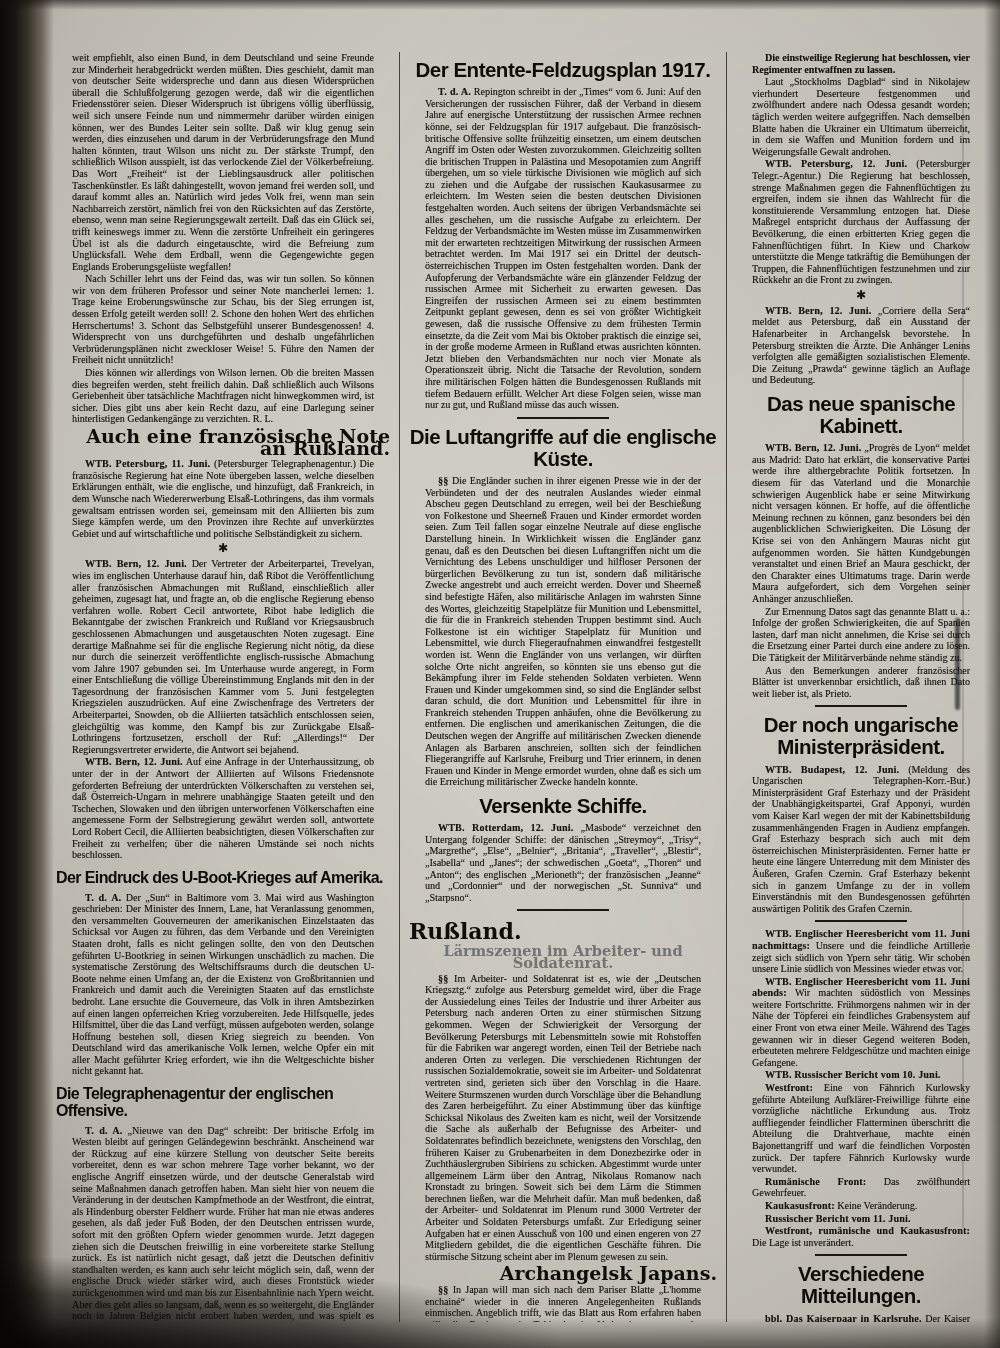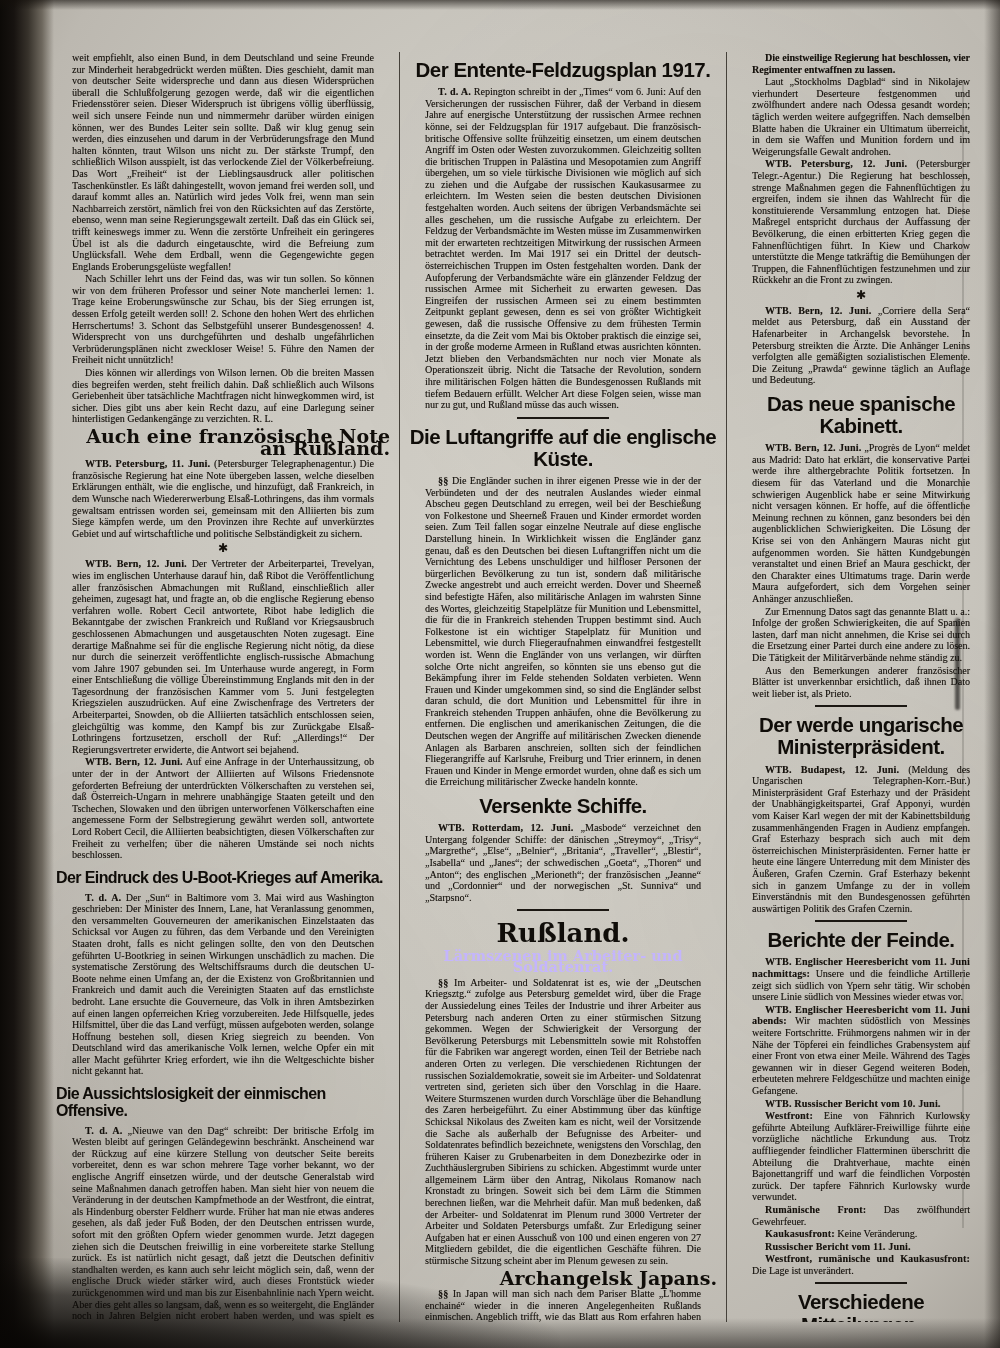--- a/index.html
+++ b/index.html
@@ -35,24 +35,24 @@
   .col-left{width:334px;padding-right:9px;}
   .col-center{width:308px;padding:0 9px;border-left:1px solid #45413a;}
   .col-right{flex:1;padding-left:9px;border-left:1px solid #45413a;}
 
   .b-para{text-indent:13px;margin:0 16px 1px;font-family:Liberation Serif, serif;}
   .b-para b{letter-spacing:.2px;}
   .noindent{text-indent:0;}
   .strong{font-weight:bold;text-indent:13px;}
   .b-hl{font-family:Liberation Sans, sans-serif;font-weight:bold;text-align:center;
     font-size:20.5px;line-height:1.08;margin:7px 0 5px;letter-spacing:-.5px;color:#100d09;text-shadow:none;}
-  .b-hbig{font-family:"DejaVu Serif",serif;font-weight:bold;text-align:center;
-    font-size:26px;line-height:1.05;margin:9px 0 2px;color:#100d09;text-shadow:none;}
+  .b-hbig{font-family:"DejaVu Serif",serif;font-weight:bold;text-align:left;
+    font-size:22px;line-height:1.05;margin:9px 0 2px;color:#100d09;text-shadow:none;}
   .b-hsub{font-family:"DejaVu Serif",serif;font-weight:bold;text-align:center;
-    font-size:14.5px;margin:2px 0 4px;color:#c4b5fd;text-shadow:none;}
+    font-size:14.5px;margin:2px 0 4px;color:#737373;text-shadow:none;}
   .b-hm{font-family:"DejaVu Serif",serif;font-weight:bold;text-align:right;
     font-size:19px;margin:6px 0 4px;color:#100d09;text-shadow:none;}
   .b-hsans{font-family:"Liberation Sans",sans-serif;font-weight:bold;text-align:left;
     font-size:16px;line-height:1.05;margin:9px 0 5px;letter-spacing:-.6px;color:#0f0c08;text-shadow:none;}
   .b-star{text-align:center;font-size:12px;line-height:13px;margin:3px 0;text-indent:0;}
   .b-rule{width:92px;border-top:2px solid #1b1712;margin:6px auto;}
 </style>
 </head>
 <body>
 
@@ -64,21 +64,21 @@
         <div class="b-para noindent"><span>weit empfiehlt, also einen Bund, in dem Deutschland und seine Freunde zur Minderheit herabgedrückt werden müßten. Dies geschieht, damit man von deutscher Seite widerspreche und dann aus diesen Widersprüchen überall die Schlußfolgerung gezogen werde, daß wir die eigentlichen Friedensstörer seien. Dieser Widerspruch ist übrigens völlig überflüssig, weil sich unsere Feinde nun und nimmermehr darüber würden einigen können, wer des Bundes Leiter sein sollte. Daß wir klug genug sein werden, dies einzusehen und darum in der Verbrüderungsfrage den Mund halten könnten, traut Wilson uns nicht zu. Der stärkste Trumpf, den schließlich Wilson ausspielt, ist das verlockende Ziel der Völkerbefreiung. Das Wort „Freiheit“ ist der Lieblingsausdruck aller politischen Taschenkünstler. Es läßt dahingestellt, wovon jemand frei werden soll, und darauf kommt alles an. Natürlich wird jedes Volk frei, wenn man sein Nachbarreich zerstört, nämlich frei von den Rücksichten auf das Zerstörte, ebenso, wenn man seine Regierungsgewalt zerteilt. Daß das ein Glück sei, trifft keineswegs immer zu. Wenn die zerstörte Unfreiheit ein geringeres Übel ist als die dadurch eingetauschte, wird die Befreiung zum Unglücksfall. Wehe dem Erdball, wenn die Gegengewichte gegen Englands Eroberungsgelüste wegfallen!</span></div>
         <div class="b-para"><span>Nach Schiller lehrt uns der Feind das, was wir tun sollen. So können wir von dem früheren Professor und seiner Note mancherlei lernen: 1. Trage keine Eroberungswünsche zur Schau, bis der Sieg errungen ist, dessen Erfolg geteilt werden soll! 2. Schone den hohen Wert des ehrlichen Herrschertums! 3. Schont das Selbstgefühl unserer Bundesgenossen! 4. Widersprecht von uns durchgeführten und deshalb ungefährlichen Verbrüderungsplänen nicht zweckloser Weise! 5. Führe den Namen der Freiheit nicht unnützlich!</span></div>
         <div class="b-para"><span>Dies können wir allerdings von Wilson lernen. Ob die breiten Massen dies begreifen werden, steht freilich dahin. Daß schließlich auch Wilsons Geriebenheit über tatsächliche Machtfragen nicht hinwegkommen wird, ist sicher. Dies gibt uns aber kein Recht dazu, auf eine Darlegung seiner hinterlistigen Gedankengänge zu verzichten.   R. L.</span></div>
         <div class="b-hm"><span>Auch eine französische Note an Rußland.</span></div>
         <div class="b-para"><b>WTB. Petersburg, 11. Juni.</b><span> (Petersburger Telegraphenagentur.) Die französische Regierung hat eine Note übergeben lassen, welche dieselben Erklärungen enthält, wie die englische, und hinzufügt, daß Frankreich, in dem Wunsche nach Wiedererwerbung Elsaß-Lothringens, das ihm vormals gewaltsam entrissen worden sei, gemeinsam mit den Alliierten bis zum Siege kämpfen werde, um den Provinzen ihre Rechte auf unverkürztes Gebiet und auf wirtschaftliche und politische Selbständigkeit zu sichern.</span></div>
         <div class="b-star">✱</div>
         <div class="b-para"><b>WTB. Bern, 12. Juni.</b><span> Der Vertreter der Arbeiterpartei, Trevelyan, wies im englischen Unterhause darauf hin, daß Ribot die Veröffentlichung aller französischen Abmachungen mit Rußland, einschließlich aller geheimen, zugesagt hat, und fragte an, ob die englische Regierung ebenso verfahren wolle. Robert Cecil antwortete, Ribot habe lediglich die Bekanntgabe der zwischen Frankreich und Rußland vor Kriegsausbruch geschlossenen Abmachungen und ausgetauschten Noten zugesagt. Eine derartige Maßnahme sei für die englische Regierung nicht nötig, da diese nur durch die seinerzeit veröffentlichte englisch-russische Abmachung vom Jahre 1907 gebunden sei. Im Unterhause wurde angeregt, in Form einer Entschließung die völlige Übereinstimmung Englands mit den in der Tagesordnung der französischen Kammer vom 5. Juni festgelegten Kriegszielen auszudrücken. Auf eine Zwischenfrage des Vertreters der Arbeiterpartei, Snowden, ob die Alliierten tatsächlich entschlossen seien, gleichgültig was komme, den Kampf bis zur Zurückgabe Elsaß-Lothringens fortzusetzen, erscholl der Ruf: „Allerdings!“ Der Regierungsvertreter erwiderte, die Antwort sei bejahend.</span></div>
         <div class="b-para"><b>WTB. Bern, 12. Juni.</b><span> Auf eine Anfrage in der Unterhaussitzung, ob unter der in der Antwort der Alliierten auf Wilsons Friedensnote geforderten Befreiung der unterdrückten Völkerschaften zu verstehen sei, daß Österreich-Ungarn in mehrere unabhängige Staaten geteilt und den Tschechen, Slowaken und den übrigen unterworfenen Völkerschaften eine angemessene Form der Selbstregierung gewährt werden soll, antwortete Lord Robert Cecil, die Alliierten beabsichtigten, diesen Völkerschaften zur Freiheit zu verhelfen; über die näheren Umstände sei noch nichts beschlossen.</span></div>
         <div class="b-hsans"><span>Der Eindruck des U-Boot-Krieges auf Amerika.</span></div>
         <div class="b-para"><b>T. d. A.</b><span> Der „Sun“ in Baltimore vom 3. Mai wird aus Washington geschrieben: Der Minister des Innern, Lane, hat Veranlassung genommen, den versammelten Gouverneuren der amerikanischen Einzelstaaten das Schicksal vor Augen zu führen, das dem Verbande und den Vereinigten Staaten droht, falls es nicht gelingen sollte, den von den Deutschen geführten U-Bootkrieg in seinen Wirkungen unschädlich zu machen. Die systematische Zerstörung des Weltschiffsraums durch die deutschen U-Boote nehme einen Umfang an, der die Existenz von Großbritannien und Frankreich und damit auch die Vereinigten Staaten auf das ernstlichste bedroht. Lane ersuchte die Gouverneure, das Volk in ihren Amtsbezirken auf einen langen opferreichen Krieg vorzubereiten. Jede Hilfsquelle, jedes Hilfsmittel, über die das Land verfügt, müssen aufgeboten werden, solange Hoffnung bestehen soll, diesen Krieg siegreich zu beenden. Von Deutschland wird das amerikanische Volk lernen, welche Opfer ein mit aller Macht geführter Krieg erfordert, wie ihn die Weltgeschichte bisher nicht gekannt hat.</span></div>
-        <div class="b-hsans"><span>Die Aussichtslosigkeit der einmischen Offensive.</span></div>
+        <div class="b-hsans"><span>Die Telegraphenagentur der englischen Offensive.</span></div>
         <div class="b-para"><b>T. d. A.</b><span> „Nieuwe van den Dag“ schreibt: Der britische Erfolg im Westen bleibt auf geringen Geländegewinn beschränkt. Anscheinend war der Rückzug auf eine kürzere Stellung von deutscher Seite bereits vorbereitet, denn es war schon mehrere Tage vorher bekannt, wo der englische Angriff einsetzen würde, und der deutsche Generalstab wird seine Maßnahmen danach getroffen haben. Man sieht hier von neuem die Veränderung in der deutschen Kampfmethode an der Westfront, die eintrat, als Hindenburg oberster Feldherr wurde. Früher hat man nie etwas anderes gesehen, als daß jeder Fuß Boden, der den Deutschen entrissen wurde, sofort mit den größten Opfern wieder genommen wurde. Jetzt dagegen ziehen sich die Deutschen freiwillig in eine vorbereitete starke Stellung zurück. Es ist natürlich nicht gesagt, daß jetzt die Deutschen definitiv standhalten werden, es kann auch sehr leicht möglich sein, daß, wenn der englische Druck wieder stärker wird, auch dieses Frontstück wieder zurückgenommen wird und man bis zur Eisenbahnlinie nach Ypern weicht. Aber dies geht alles so langsam, daß, wenn es so weitergeht, die Engländer noch in Jahren Belgien nicht erobert haben werden, und was spielt es schließlich bei den Friedensverhandlungen für eine Rolle, ob ein paar belgische Dörfer mehr oder weniger in deutschem Besitz sind?</span></div>
         <div class="b-rule"></div>
       </div>
     <div class="col col-center">
         <div class="b-hl"><span>Der Entente-Feldzugsplan 1917.</span></div>
         <div class="b-para"><b>T. d. A.</b><span> Repington schreibt in der „Times“ vom 6. Juni: Auf den Versicherungen der russischen Führer, daß der Verband in diesem Jahre auf energische Unterstützung der russischen Armee rechnen könne, sei der Feldzugsplan für 1917 aufgebaut. Die französisch-britische Offensive sollte frühzeitig einsetzen, um einem deutschen Angriff im Osten oder Westen zuvorzukommen. Gleichzeitig sollten die britischen Truppen in Palästina und Mesopotamien zum Angriff übergehen, um so viele türkische Divisionen wie möglich auf sich zu ziehen und die Aufgabe der russischen Kaukasusarmee zu erleichtern. Im Westen seien die besten deutschen Divisionen festgehalten worden. Auch seitens der übrigen Verbandsmächte sei alles geschehen, um die russische Aufgabe zu erleichtern. Der Feldzug der Verbandsmächte im Westen müsse im Zusammenwirken mit der erwarteten rechtzeitigen Mitwirkung der russischen Armeen betrachtet werden. Im Mai 1917 sei ein Drittel der deutsch-österreichischen Truppen im Osten festgehalten worden. Dank der Aufopferung der Verbandsmächte wäre ein glänzender Feldzug der russischen Armee mit Sicherheit zu erwarten gewesen. Das Eingreifen der russischen Armeen sei zu einem bestimmten Zeitpunkt geplant gewesen, denn es sei von größter Wichtigkeit gewesen, daß die russische Offensive zu dem frühesten Termin einsetzte, da die Zeit vom Mai bis Oktober praktisch die einzige sei, in der große moderne Armeen in Rußland etwas ausrichten könnten. Jetzt blieben den Verbandsmächten nur noch vier Monate als Operationszeit übrig. Nicht die Tatsache der Revolution, sondern ihre militärischen Folgen hätten die Bundesgenossen Rußlands mit tiefem Bedauern erfüllt. Welcher Art diese Folgen seien, wisse man nur zu gut, und Rußland müsse das auch wissen.</span></div>
         <div class="b-rule"></div>
         <div class="b-hl"><span>Die Luftangriffe auf die englische Küste.</span></div>
         <div class="b-para"><b>§§</b><span> Die Engländer suchen in ihrer eigenen Presse wie in der der Verbündeten und der des neutralen Auslandes wieder einmal Abscheu gegen Deutschland zu erregen, weil bei der Beschießung von Folkestone und Sheerneß Frauen und Kinder ermordet worden seien. Zum Teil fallen sogar einzelne Neutrale auf diese englische Darstellung hinein. In Wirklichkeit wissen die Engländer ganz genau, daß es den Deutschen bei diesen Luftangriffen nicht um die Vernichtung des Lebens unschuldiger und hilfloser Personen der bürgerlichen Bevölkerung zu tun ist, sondern daß militärische Zwecke angestrebt und auch erreicht werden. Dover und Sheerneß sind befestigte Häfen, also militärische Anlagen im wahrsten Sinne des Wortes, gleichzeitig Stapelplätze für Munition und Lebensmittel, die für die in Frankreich stehenden Truppen bestimmt sind. Auch Folkestone ist ein wichtiger Stapelplatz für Munition und Lebensmittel, wie durch Fliegeraufnahmen einwandfrei festgestellt worden ist. Wenn die Engländer von uns verlangen, wir dürften solche Orte nicht angreifen, so könnten sie uns ebenso gut die Bekämpfung ihrer im Felde stehenden Soldaten verbieten. Wenn Frauen und Kinder umgekommen sind, so sind die Engländer selbst daran schuld, die dort Munition und Lebensmittel für ihre in Frankreich stehenden Truppen anhäufen, ohne die Bevölkerung zu entfernen. Die englischen und amerikanischen Zeitungen, die die Deutschen wegen der Angriffe auf militärischen Zwecken dienende Anlagen als Barbaren anschreien, sollten sich der feindlichen Fliegerangriffe auf Karlsruhe, Freiburg und Trier erinnern, in denen Frauen und Kinder in Menge ermordet wurden, ohne daß es sich um die Erreichung militärischer Zwecke handeln konnte.</span></div>
         <div class="b-hl"><span>Versenkte Schiffe.</span></div>
@@ -95,24 +95,23 @@
         <div class="b-para noindent strong"><span>Die einstweilige Regierung hat beschlossen, vier Regimenter entwaffnen zu lassen.</span></div>
         <div class="b-para"><span>Laut „Stockholms Dagblad“ sind in Nikolajew vierhundert Deserteure festgenommen und zwölfhundert andere nach Odessa gesandt worden; täglich werden weitere aufgegriffen. Nach demselben Blatte haben die Ukrainer ein Ultimatum überreicht, in dem sie Waffen und Munition fordern und im Weigerungsfalle Gewalt androhen.</span></div>
         <div class="b-para"><b>WTB. Petersburg, 12. Juni.</b><span> (Petersburger Telegr.-Agentur.) Die Regierung hat beschlossen, strenge Maßnahmen gegen die Fahnenflüchtigen zu ergreifen, indem sie ihnen das Wahlrecht für die konstituierende Versammlung entzogen hat. Diese Maßregel entspricht durchaus der Auffassung der Bevölkerung, die einen erbitterten Krieg gegen die Fahnenflüchtigen führt. In Kiew und Charkow unterstützte die Menge tatkräftig die Bemühungen der Truppen, die Fahnenflüchtigen festzunehmen und zur Rückkehr an die Front zu zwingen.</span></div>
         <div class="b-star">✱</div>
         <div class="b-para"><b>WTB. Bern, 12. Juni.</b><span> „Corriere della Sera“ meldet aus Petersburg, daß ein Ausstand der Hafenarbeiter in Archangelsk bevorstehe. In Petersburg streikten die Ärzte. Die Anhänger Lenins verfolgten alle gemäßigten sozialistischen Elemente. Die Zeitung „Prawda“ gewinne täglich an Auflage und Bedeutung.</span></div>
         <div class="b-hl"><span>Das neue spanische Kabinett.</span></div>
         <div class="b-para"><b>WTB. Bern, 12. Juni.</b><span> „Progrès de Lyon“ meldet aus Madrid: Dato hat erklärt, die konservative Partei werde ihre althergebrachte Politik fortsetzen. In diesem für das Vaterland und die Monarchie schwierigen Augenblick habe er seine Mitwirkung nicht versagen können. Er hoffe, auf die öffentliche Meinung rechnen zu können, ganz besonders bei den augenblicklichen Schwierigkeiten. Die Lösung der Krise sei von den Anhängern Mauras nicht gut aufgenommen worden. Sie hätten Kundgebungen veranstaltet und einen Brief an Maura geschickt, der den Charakter eines Ultimatums trage. Darin werde Maura aufgefordert, sich dem Vorgehen seiner Anhänger anzuschließen.</span></div>
         <div class="b-para"><span>Zur Ernennung Datos sagt das genannte Blatt u. a.: Infolge der großen Schwierigkeiten, die auf Spanien lasten, darf man nicht annehmen, die Krise sei durch die Ersetzung einer Partei durch eine andere zu lösen. Die Tätigkeit der Militärverbände nehme ständig zu.</span></div>
         <div class="b-para"><span>Aus den Bemerkungen anderer französischer Blätter ist unverkennbar ersichtlich, daß ihnen Dato weit lieber ist, als Prieto.</span></div>
         <div class="b-rule"></div>
-        <div class="b-hl"><span>Der werde ungarische Ministerpräsident.</span></div>
+        <div class="b-hl"><span>Der noch ungarische Ministerpräsident.</span></div>
         <div class="b-para"><b>WTB. Budapest, 12. Juni.</b><span> (Meldung des Ungarischen Telegraphen-Korr.-Bur.) Ministerpräsident Graf Esterhazy und der Präsident der Unabhängigkeitspartei, Graf Apponyi, wurden vom Kaiser Karl wegen der mit der Kabinettsbildung zusammenhängenden Fragen in Audienz empfangen. Graf Esterhazy besprach sich auch mit dem österreichischen Ministerpräsidenten. Ferner hatte er heute eine längere Unterredung mit dem Minister des Äußeren, Grafen Czernin. Graf Esterhazy bekennt sich in ganzem Umfange zu der in vollem Einverständnis mit den Bundesgenossen geführten auswärtigen Politik des Grafen Czernin.</span></div>
         <div class="b-rule"></div>
-        <div class="b-hl"><span>Berichte der Feinde.</span></div>
         <div class="b-para"><b>WTB. Englischer Heeresbericht vom 11. Juni nachmittags:</b><span> Unsere und die feindliche Artillerie zeigt sich südlich von Ypern sehr tätig. Wir schoben unsere Linie südlich von Messines wieder etwas vor.</span></div>
         <div class="b-para"><b>WTB. Englischer Heeresbericht vom 11. Juni abends:</b><span> Wir machten südöstlich von Messines weitere Fortschritte. Frühmorgens nahmen wir in der Nähe der Töpferei ein feindliches Grabensystem auf einer Front von etwa einer Meile. Während des Tages gewannen wir in dieser Gegend weiteren Boden, erbeuteten mehrere Feldgeschütze und machten einige Gefangene.</span></div>
         <div class="b-para"><b>WTB. Russischer Bericht vom 10. Juni.</b><span></span></div>
         <div class="b-para"><b>Westfront:</b><span> Eine von Fähnrich Kurlowsky geführte Abteilung Aufklärer-Freiwillige führte eine vorzügliche nächtliche Erkundung aus. Trotz auffliegender feindlicher Flatterminen überschritt die Abteilung die Drahtverhaue, machte einen Bajonettangriff und warf die feindlichen Vorposten zurück. Der tapfere Fähnrich Kurlowsky wurde verwundet.</span></div>
         <div class="b-para"><b>Rumänische Front:</b><span> Das zwölfhundert Gewehrfeuer.</span></div>
         <div class="b-para"><b>Kaukasusfront:</b><span> Keine Veränderung.</span></div>
         <div class="b-para"><b>Russischer Bericht vom 11. Juni.</b><span></span></div>
         <div class="b-para"><b>Westfront, rumänische und Kaukasusfront:</b><span> Die Lage ist unverändert.</span></div>
         <div class="b-rule"></div>
         <div class="b-hl"><span>Verschiedene Mitteilungen.</span></div>

